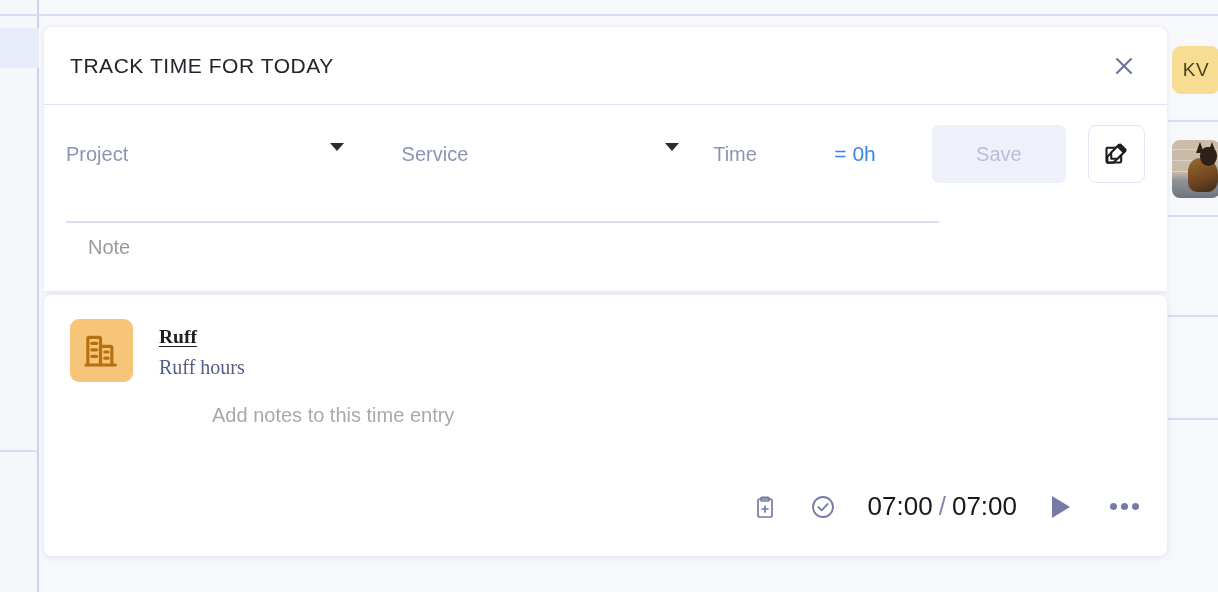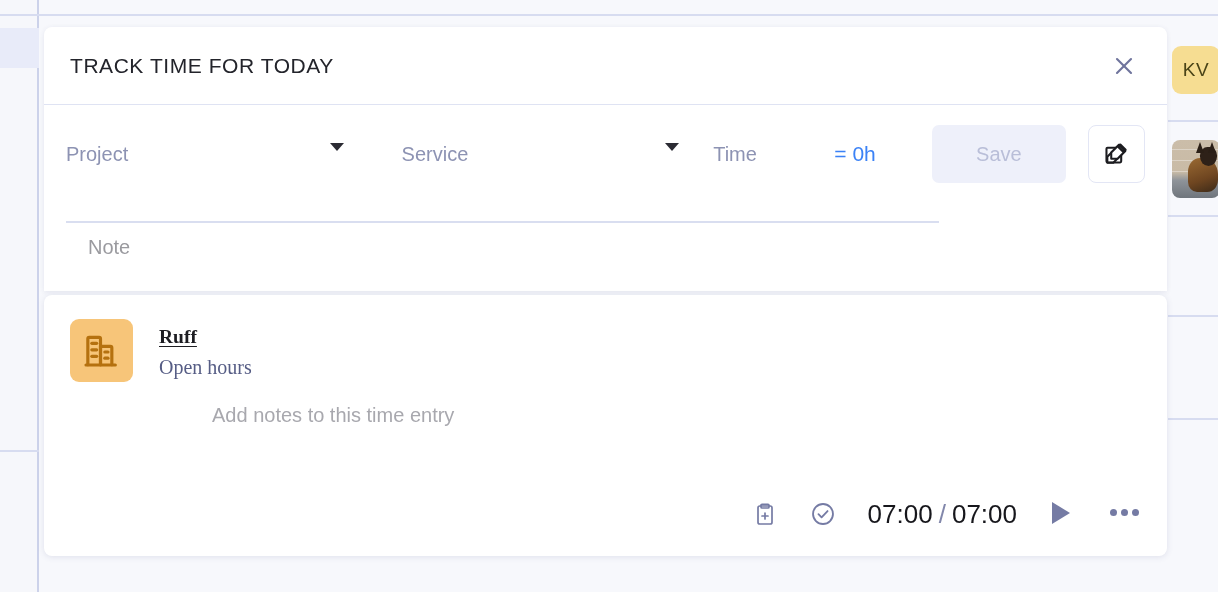--- a/index.html
+++ b/index.html
@@ -172,22 +172,22 @@
     font-size: 19.5px; color: #1d1d22; font-weight: bold;
     text-decoration: underline; text-underline-offset: 3px;
     display: inline-block; cursor: pointer;
   }
   #entry-subtitle { font-size: 20px; color: #565d85; margin-top: 8px; }
   #entry-note {
     margin-top: 22px; margin-left: 142px;
     font-size: 20px; color: #a8a8ae; cursor: text;
   }
   .entry-footer {
-    position: absolute; right: 26px; bottom: 26px;
-    display: flex; 
+    position: absolute; right: 26px; bottom: 34px;
+    display: flex; align-items: center;
   }
   .foot-icon {
     display: flex; align-items: center; justify-content: center;
     cursor: pointer;
   }
   #copy-icon-btn { width: 30px; height: 30px; }
   #check-icon-btn { width: 30px; height: 30px; margin-left: 28px; }
   #entry-times {
     margin-left: 30px;
     font-size: 26px; color: #17171c; white-space: nowrap;
@@ -308,21 +308,21 @@
           <path d="M5.9 7.4h2.9"></path>
           <path d="M5.9 11.3h2.9"></path>
           <path d="M5.9 15.2h2.9"></path>
           <path d="M13.7 12.6h1.9"></path>
           <path d="M13.7 16.3h1.9"></path>
         </svg>
       </div>
 
       <div class="entry-text">
         <div id="entry-title">Ruff</div>
-        <div id="entry-subtitle">Open hours</div>
+        <div id="entry-subtitle">Ruff hours</div>
       </div>
     </div>
 
     <div id="entry-note">Add notes to this time entry</div>
 
     <div class="entry-footer">
 
       <span class="foot-icon" id="copy-icon-btn">
         <svg width="24" height="24" viewBox="0 0 24 24" fill="none" stroke="#757ba4" stroke-width="1.7" stroke-linecap="round" stroke-linejoin="round">
           <rect x="5" y="4" width="14" height="18" rx="1.8"></rect>

